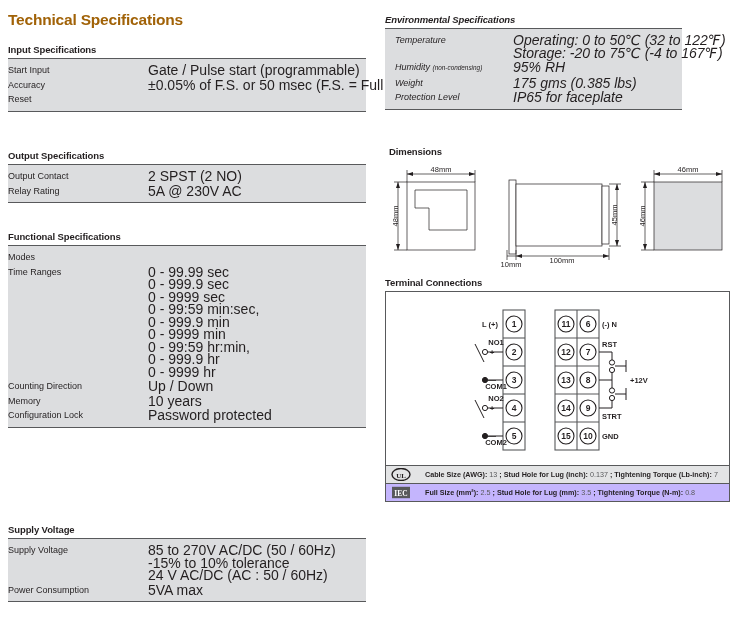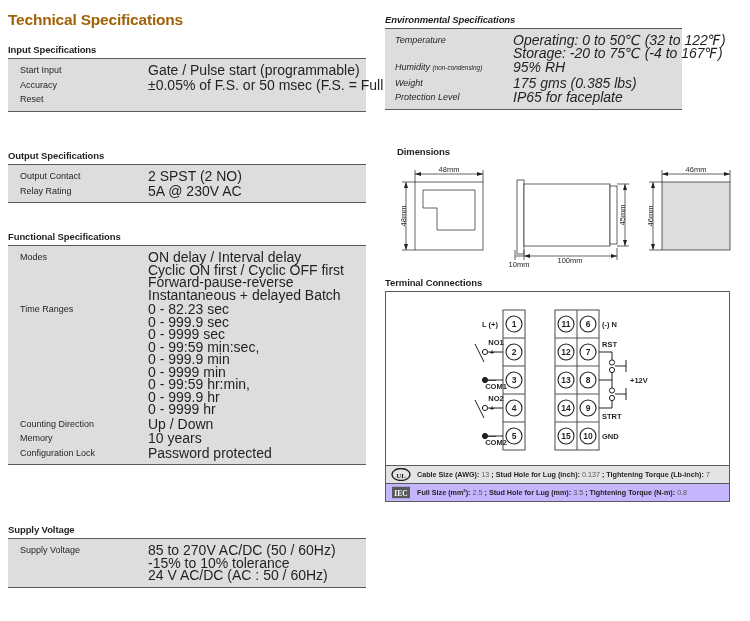--- a/index.html
+++ b/index.html
@@ -28,53 +28,53 @@
     border-top:1.4px solid #58595b;
     border-bottom:1.4px solid #58595b;
     width:358px;margin-left:8px;
     box-sizing:border-box;
     padding:4px 0 4px 0;
   }
   .col-right .spec-table{width:297px;margin-left:5px;}
 
   .row{display:flex;align-items:flex-start;padding:1px 0;}
   .row .k{
-    width:140px;min-width:140px;padding-left:12px;box-sizing:border-box;
+    width:140px;min-width:140px;box-sizing:border-box;
     font-size:9px;line-height:12.5px;color:#231f20;
   }
   .col-right .row .k{width:128px;min-width:128px;padding-left:10px;}
   .row .v{font-size:14px;line-height:12.5px;color:#231f20;}
   .row .v div{white-space:nowrap;}
   .sub{font-size:6.4px;}
 
   
   #sec-input{position:absolute;left:0;top:44px;}
   #sec-output{position:absolute;left:0;top:150px;}
   #sec-functional{position:absolute;left:0;top:231px;}
   #sec-supply{position:absolute;left:0;top:524px;}
 
   
   #sec-environmental{position:absolute;left:0;top:14px;font-style:italic;}
-  #sec-dimensions{position:absolute;left:12px;top:146px;}
+  #sec-dimensions{position:absolute;left:4px;top:146px;}
   #sec-terminal{position:absolute;left:0;top:277px;}
 
   .draw-box{margin-left:5px;}
   .term-frame{
     margin-left:5px;width:345px;box-sizing:border-box;
     border:1px solid #58595b;background:#ffffff;
   }
   .term-note{
     display:flex;align-items:center;
     border-top:1px solid #58595b;
     background:#e3e4e5;
     height:18px;font-size:7.2px;font-weight:bold;
     padding-left:3px;box-sizing:border-box;
   }
   .term-note.iec{background:#c4b5fd;}
-  .term-note .mark{margin-right:4px;display:flex;align-items:flex-start;}
+  .term-note .mark{margin-right:12px;display:flex;align-items:flex-start;}
   .term-note .val{font-weight:normal;color:#58595b;}
   svg{display:block;}
 </style>
 </head>
 <body>
 
 <div class="page-title">Technical Specifications</div>
 
 <div class="col-left">
 
@@ -115,31 +115,25 @@
         </div>
       </div>
     </div>
   </div>
 
   <div id="sec-functional">
     <div class="sec-head">Functional Specifications</div>
     <div class="spec-table">
       <div class="row">
         <div class="k">Modes</div>
-        <div class="v">
-          <div>ON delay / Interval delay</div>
-          <div>Cyclic ON first / Cyclic OFF first</div>
-          <div>Forward-pause-reverse</div>
-          <div>Instantaneous + delayed Batch</div>
-        </div>
       </div>
       <div class="row">
         <div class="k">Time Ranges</div>
         <div class="v">
-          <div>0 - 82.23 sec</div>
+          <div>0 - 99.99 sec</div>
           <div>0 - 999.9 sec</div>
           <div>0 - 9999 sec</div>
           <div>0 - 99:59 min:sec,</div>
           <div>0 - 999.9 min</div>
           <div>0 - 9999 min</div>
           <div>0 - 99:59 hr:min,</div>
           <div>0 - 999.9 hr</div>
           <div>0 - 9999 hr</div>
         </div>
       </div>
@@ -166,20 +160,26 @@
 
   <div id="sec-supply">
     <div class="sec-head">Supply Voltage</div>
     <div class="spec-table">
       <div class="row">
         <div class="k">Supply Voltage</div>
         <div class="v">
           <div>85 to 270V AC/DC (50 / 60Hz)</div>
           <div>-15% to 10% tolerance</div>
           <div>24 V AC/DC (AC : 50 / 60Hz)</div>
+        </div>
+      </div>
+      <div class="row">
+        <div class="k">Power Consumption</div>
+        <div class="v">
+          <div>5VA max</div>
         </div>
       </div>
     </div>
   </div>
 
 </div>
 
 <div class="col-right">
 
   <div id="sec-environmental">

